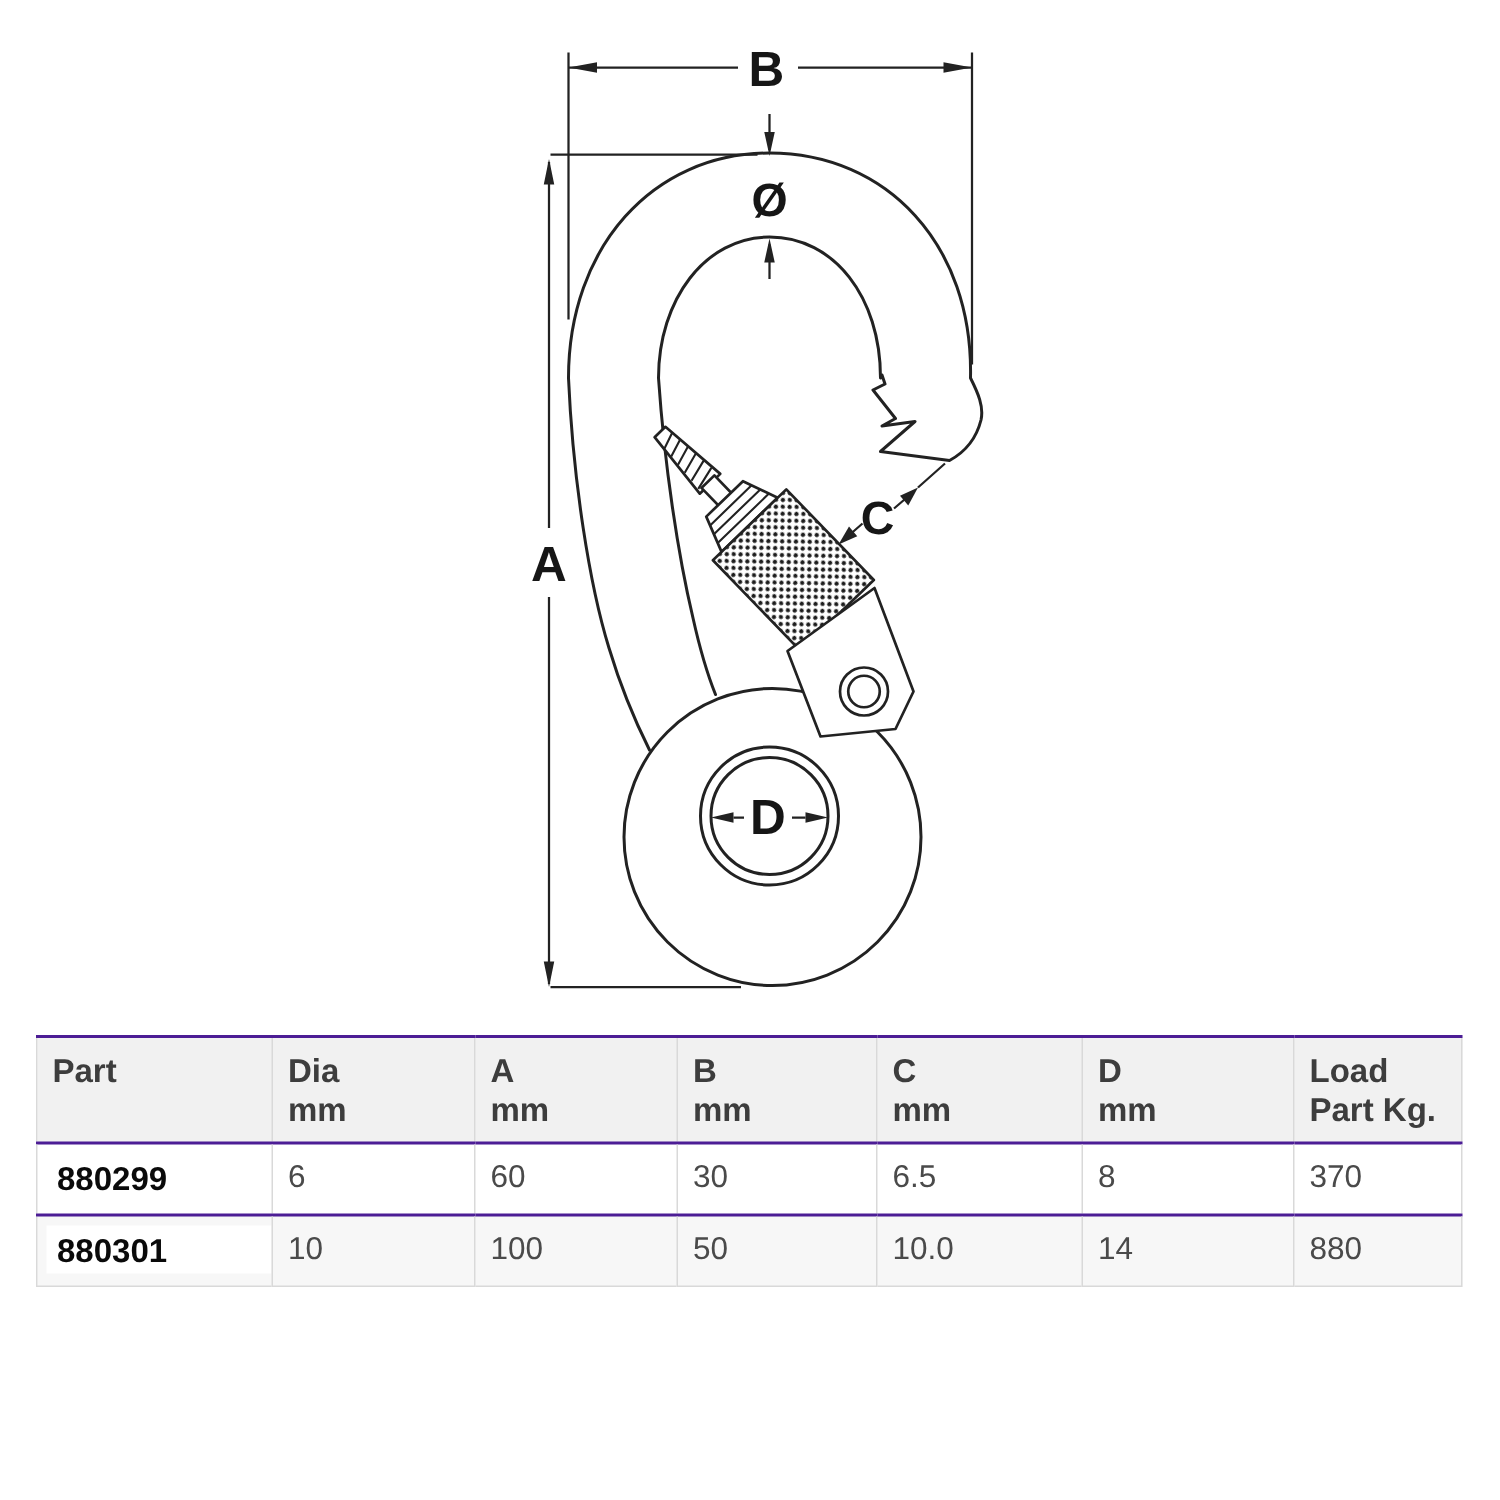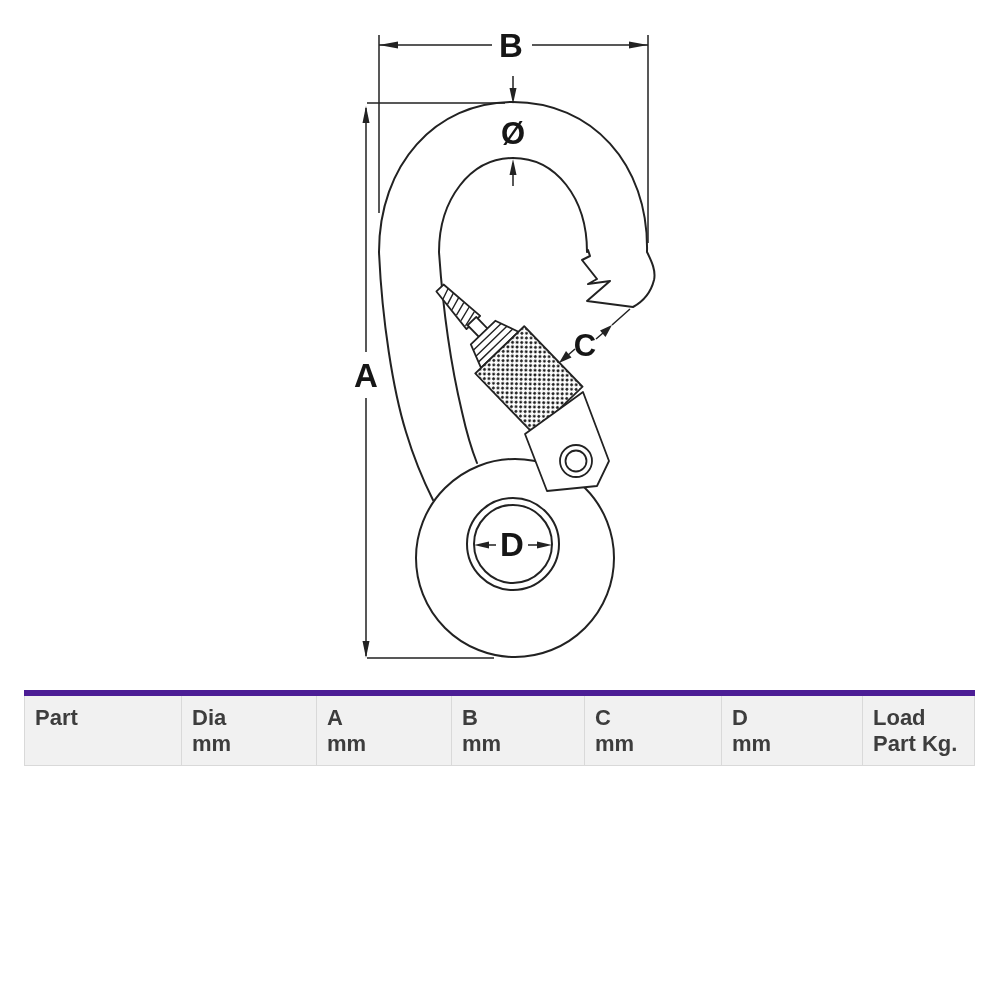--- a/index.html
+++ b/index.html
@@ -3,21 +3,21 @@
 <meta charset="utf-8">
 <style>
   html,body{margin:0;padding:0;background:#ffffff;}
   .stage{position:relative;width:1000px;height:1000px;background:#ffffff;overflow:hidden;
          font-family:"Liberation Sans",sans-serif;}
   svg text{font-family:"Liberation Sans",sans-serif;font-weight:600;fill:#161616;}
 
   
   table.spec{position:absolute;left:24px;top:690px;width:950px;border-collapse:collapse;
              border:1px solid #d9d9d9;background:#ffffff;table-layout:fixed;}
-  table.spec th, table.spec td{border-right:1px solid #d9d9d9;border-top:6px solid #4c1d95;
+  table.spec th, table.spec td{border-right:1px solid #d9d9d9;border-top:2px solid #4c1d95;
              text-align:left;vertical-align:top;box-sizing:border-box;}
   table.spec th{background:#f1f1f1;color:#3d3d3d;font-size:22px;font-weight:bold;
              padding:9px 10px 8px 10px;line-height:26px;height:68px;}
   table.spec td{color:#4a4a4a;font-size:21px;font-weight:400;padding:10px 10px;height:45px;}
   table.spec td.part{color:#0a0a0a;font-size:22px;font-weight:bold;padding-left:13px;}
   table.spec tbody tr:nth-child(even){background:#f7f7f7;}
   
   table.spec tbody tr:nth-child(2) td.part{background-image:linear-gradient(#ffffff,#ffffff);
              background-repeat:no-repeat;background-size:150px 32px;background-position:6px 6px;}
   .l2{display:block;}
@@ -144,15 +144,33 @@
         <th><span>Part</span><span class="l2"></span></th>
         <th><span>Dia</span><span class="l2">mm</span></th>
         <th><span>A</span><span class="l2">mm</span></th>
         <th><span>B</span><span class="l2">mm</span></th>
         <th><span>C</span><span class="l2">mm</span></th>
         <th><span>D</span><span class="l2">mm</span></th>
         <th><span>Load</span><span class="l2">Part Kg.</span></th>
       </tr>
     </thead>
     <tbody>
+      <tr>
+        <td class="part">880299</td>
+        <td>6</td>
+        <td>60</td>
+        <td>30</td>
+        <td>6.5</td>
+        <td>8</td>
+        <td>370</td>
+      </tr>
+      <tr>
+        <td class="part">880301</td>
+        <td>10</td>
+        <td>100</td>
+        <td>50</td>
+        <td>10.0</td>
+        <td>14</td>
+        <td>880</td>
+      </tr>
     </tbody>
   </table>
 </div>
 
 </body></html>

